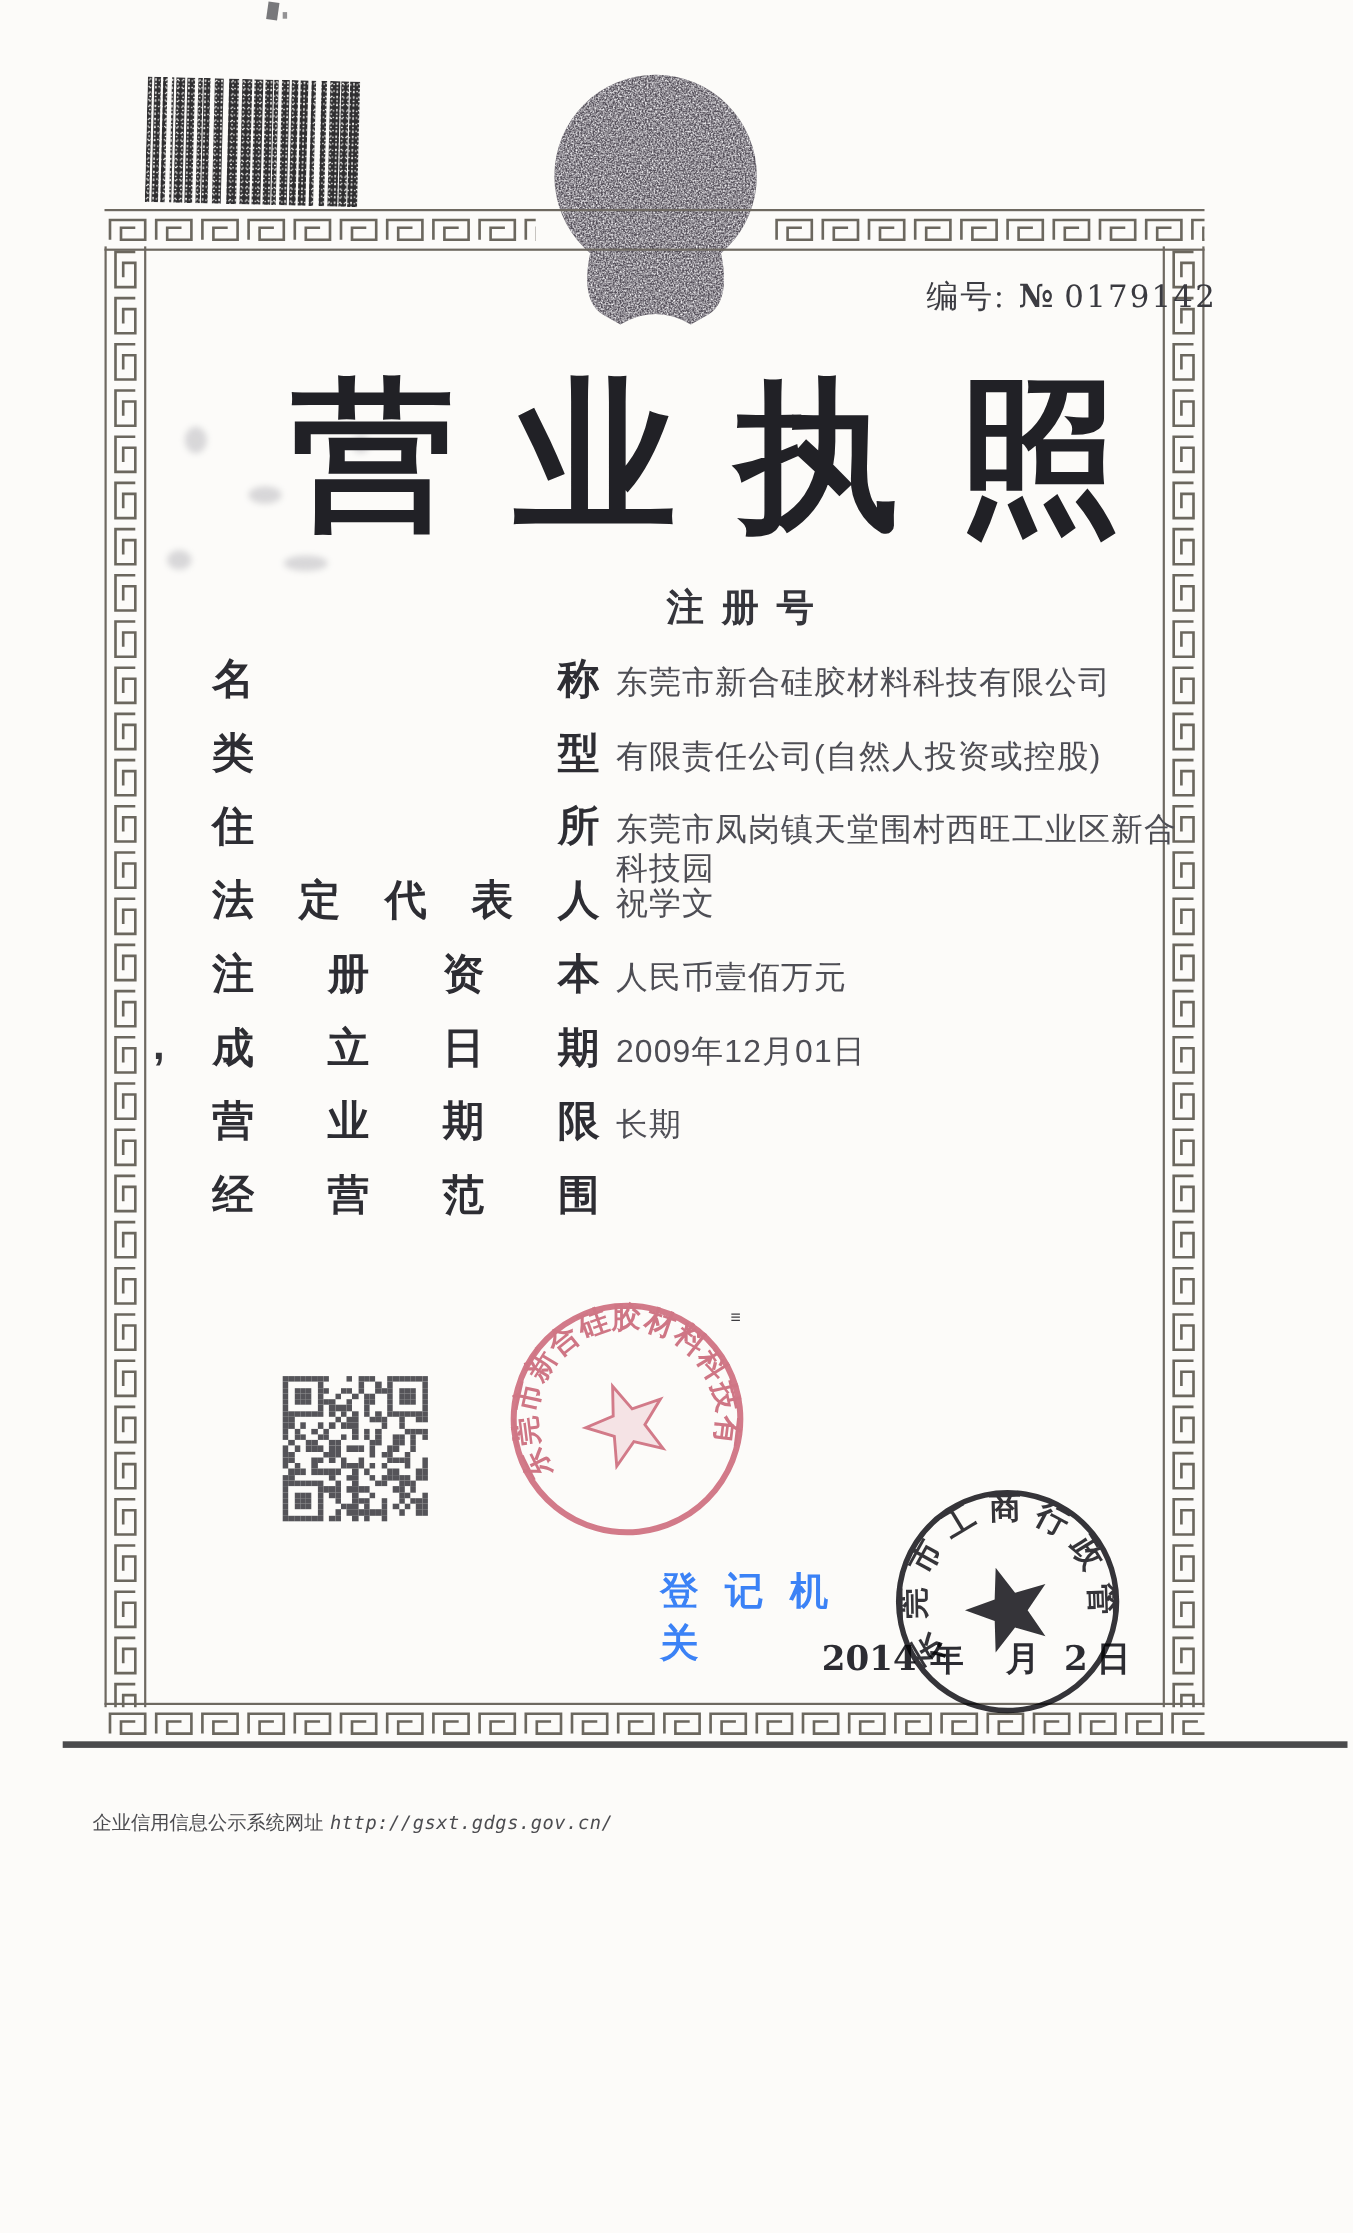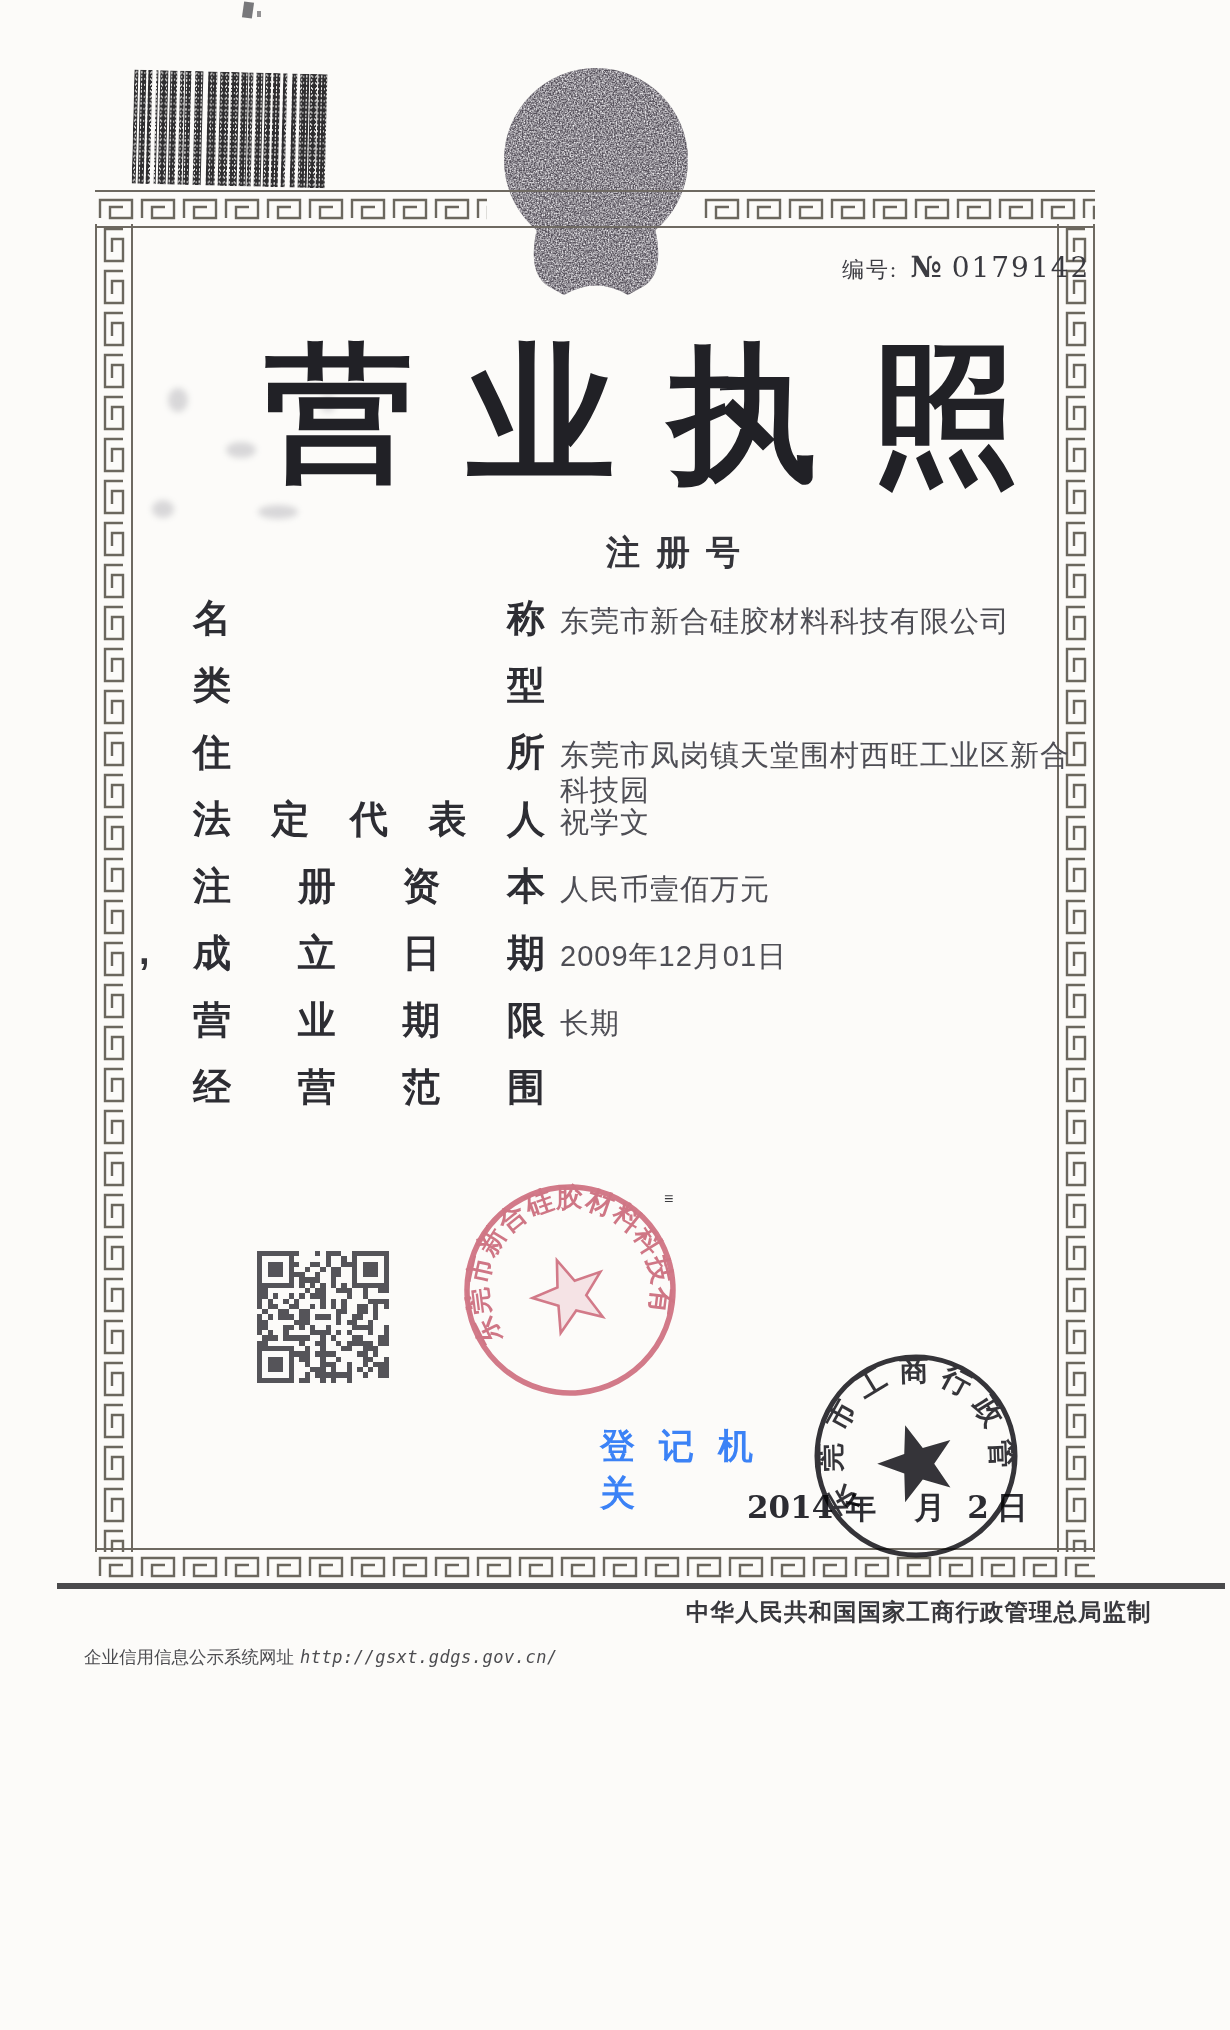--- a/index.html
+++ b/index.html
@@ -30,21 +30,21 @@
      background-size:5px 4px;}
   .barcode::before{content:"";position:absolute;inset:0;z-index:2;
      background-image:radial-gradient(rgba(250,249,247,.8) 22%,rgba(250,249,247,0) 28%);
      background-size:3px 6px;}
 
   
   .emblem{position:absolute;left:490px;top:64px;width:212px;height:240px;}
 
   
   .serial{position:absolute;left:842px;top:250px;display:flex;align-items:baseline;color:#3c3c42;}
-  .serial-label{font-size:22px;letter-spacing:2px;font-family:Liberation Serif, serif;}
+  .serial-label{font-size:29px;letter-spacing:2px;font-family:Liberation Serif, serif;}
   .numero{font-family:"DejaVu Serif",serif;font-weight:700;font-size:29px;margin-left:12px;}
   .serialno{font-family:"DejaVu Serif",serif;font-size:28px;margin-left:10px;letter-spacing:2px;color:#3a3a40;}
 
   
   .title{position:absolute;left:95px;top:316px;width:1094px;margin:0;text-align:center;
          font-size:148px;font-weight:900;color:#212126;}
   .title span{letter-spacing:54px;margin-right:-54px;}
 
   
   .regno{position:absolute;left:606px;top:530px;display:flex;align-items:baseline;}
@@ -518,20 +518,21 @@
           <span>名</span>
           <span>称</span>
         </div>
       <div class="fvalue">东莞市新合硅胶材料科技有限公司</div>
     </div>
     <div class="row">
       <div class="flabel justify-chars">
           <span>类</span>
           <span>型</span>
         </div>
+      <div class="fvalue">有限责任公司(自然人投资或控股)</div>
     </div>
     <div class="row">
       <div class="flabel justify-chars">
           <span>住</span>
           <span>所</span>
         </div>
       <div class="fvalue">东莞市凤岗镇天堂围村西旺工业区新合科技园</div>
     </div>
     <div class="row">
       <div class="flabel justify-chars">
@@ -1245,15 +1246,14 @@
         <textPath href="#blkArc" startOffset="0" textLength="385">东莞市工商行政管理局</textPath>
       </text>
     </svg>
   </div>
 
   <div class="scanline"></div>
   <div class="footer-left">
     <span class="lbl">企业信用信息公示系统网址</span>
     <span class="url">http://gsxt.gdgs.gov.cn/</span>
   </div>
-  <div class="footer-right">中华人民共和国国家工商行政管理总局监制</div>
 
 </div>
 
 </body></html>

